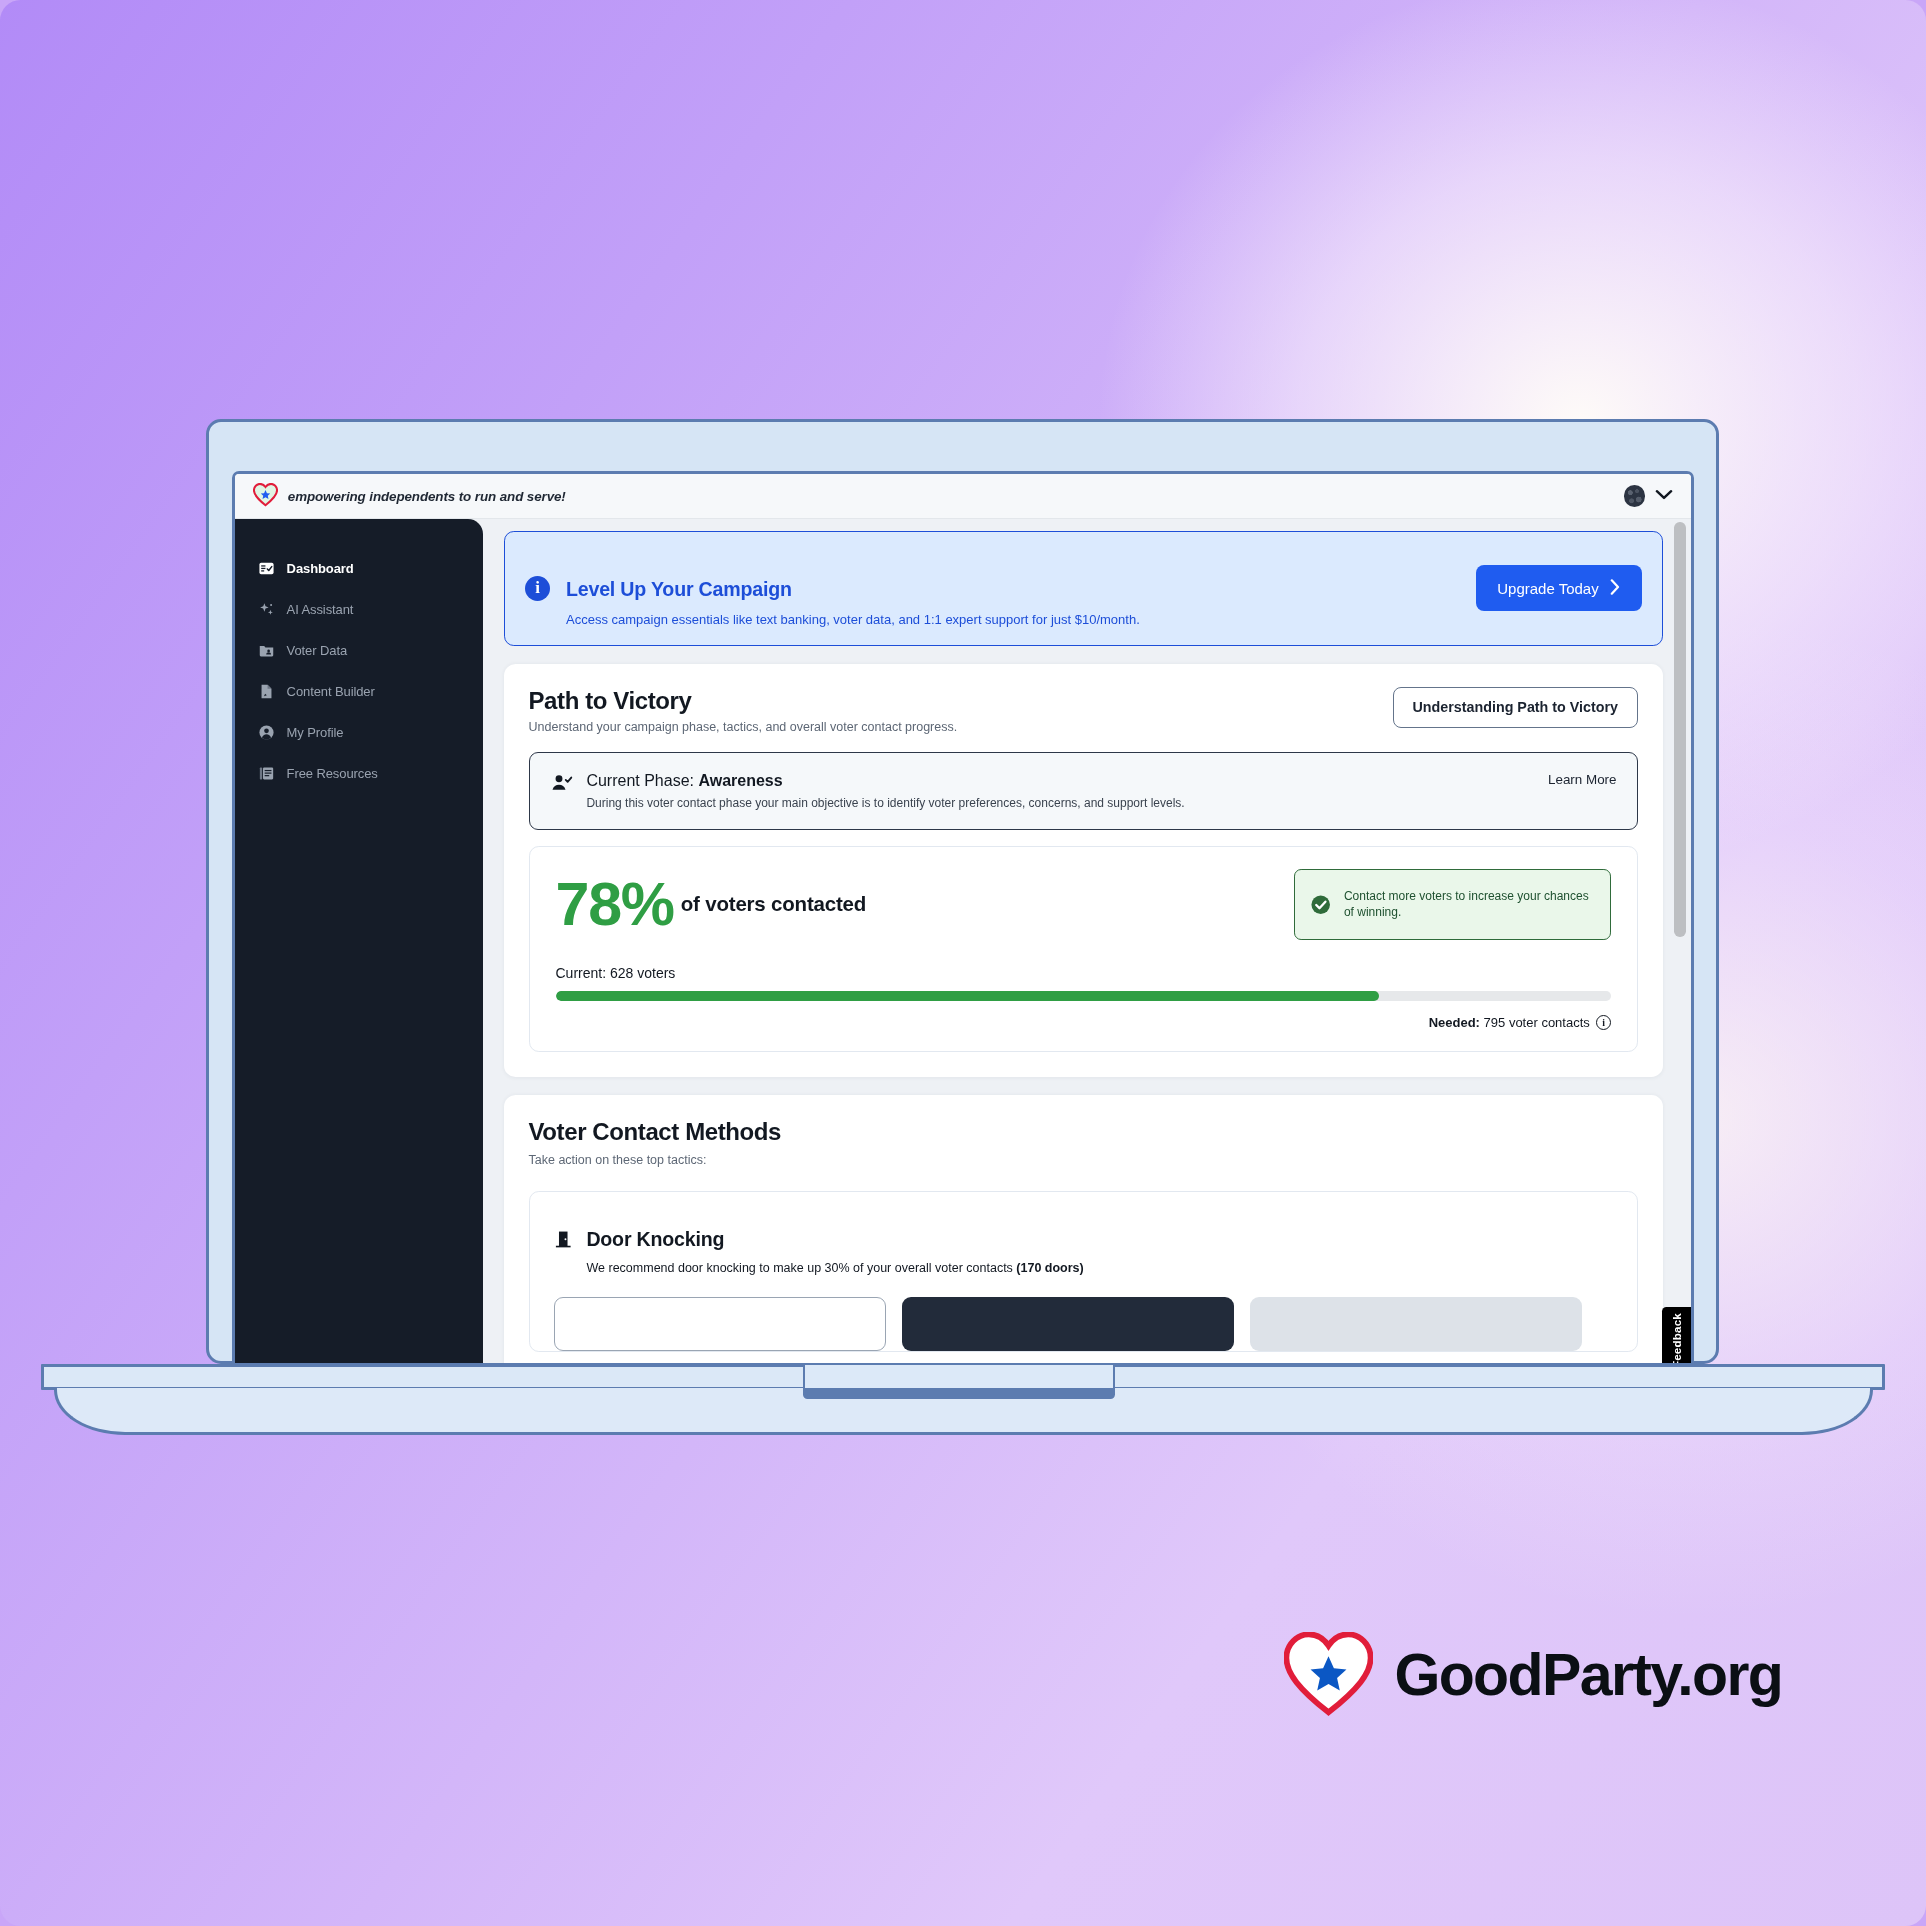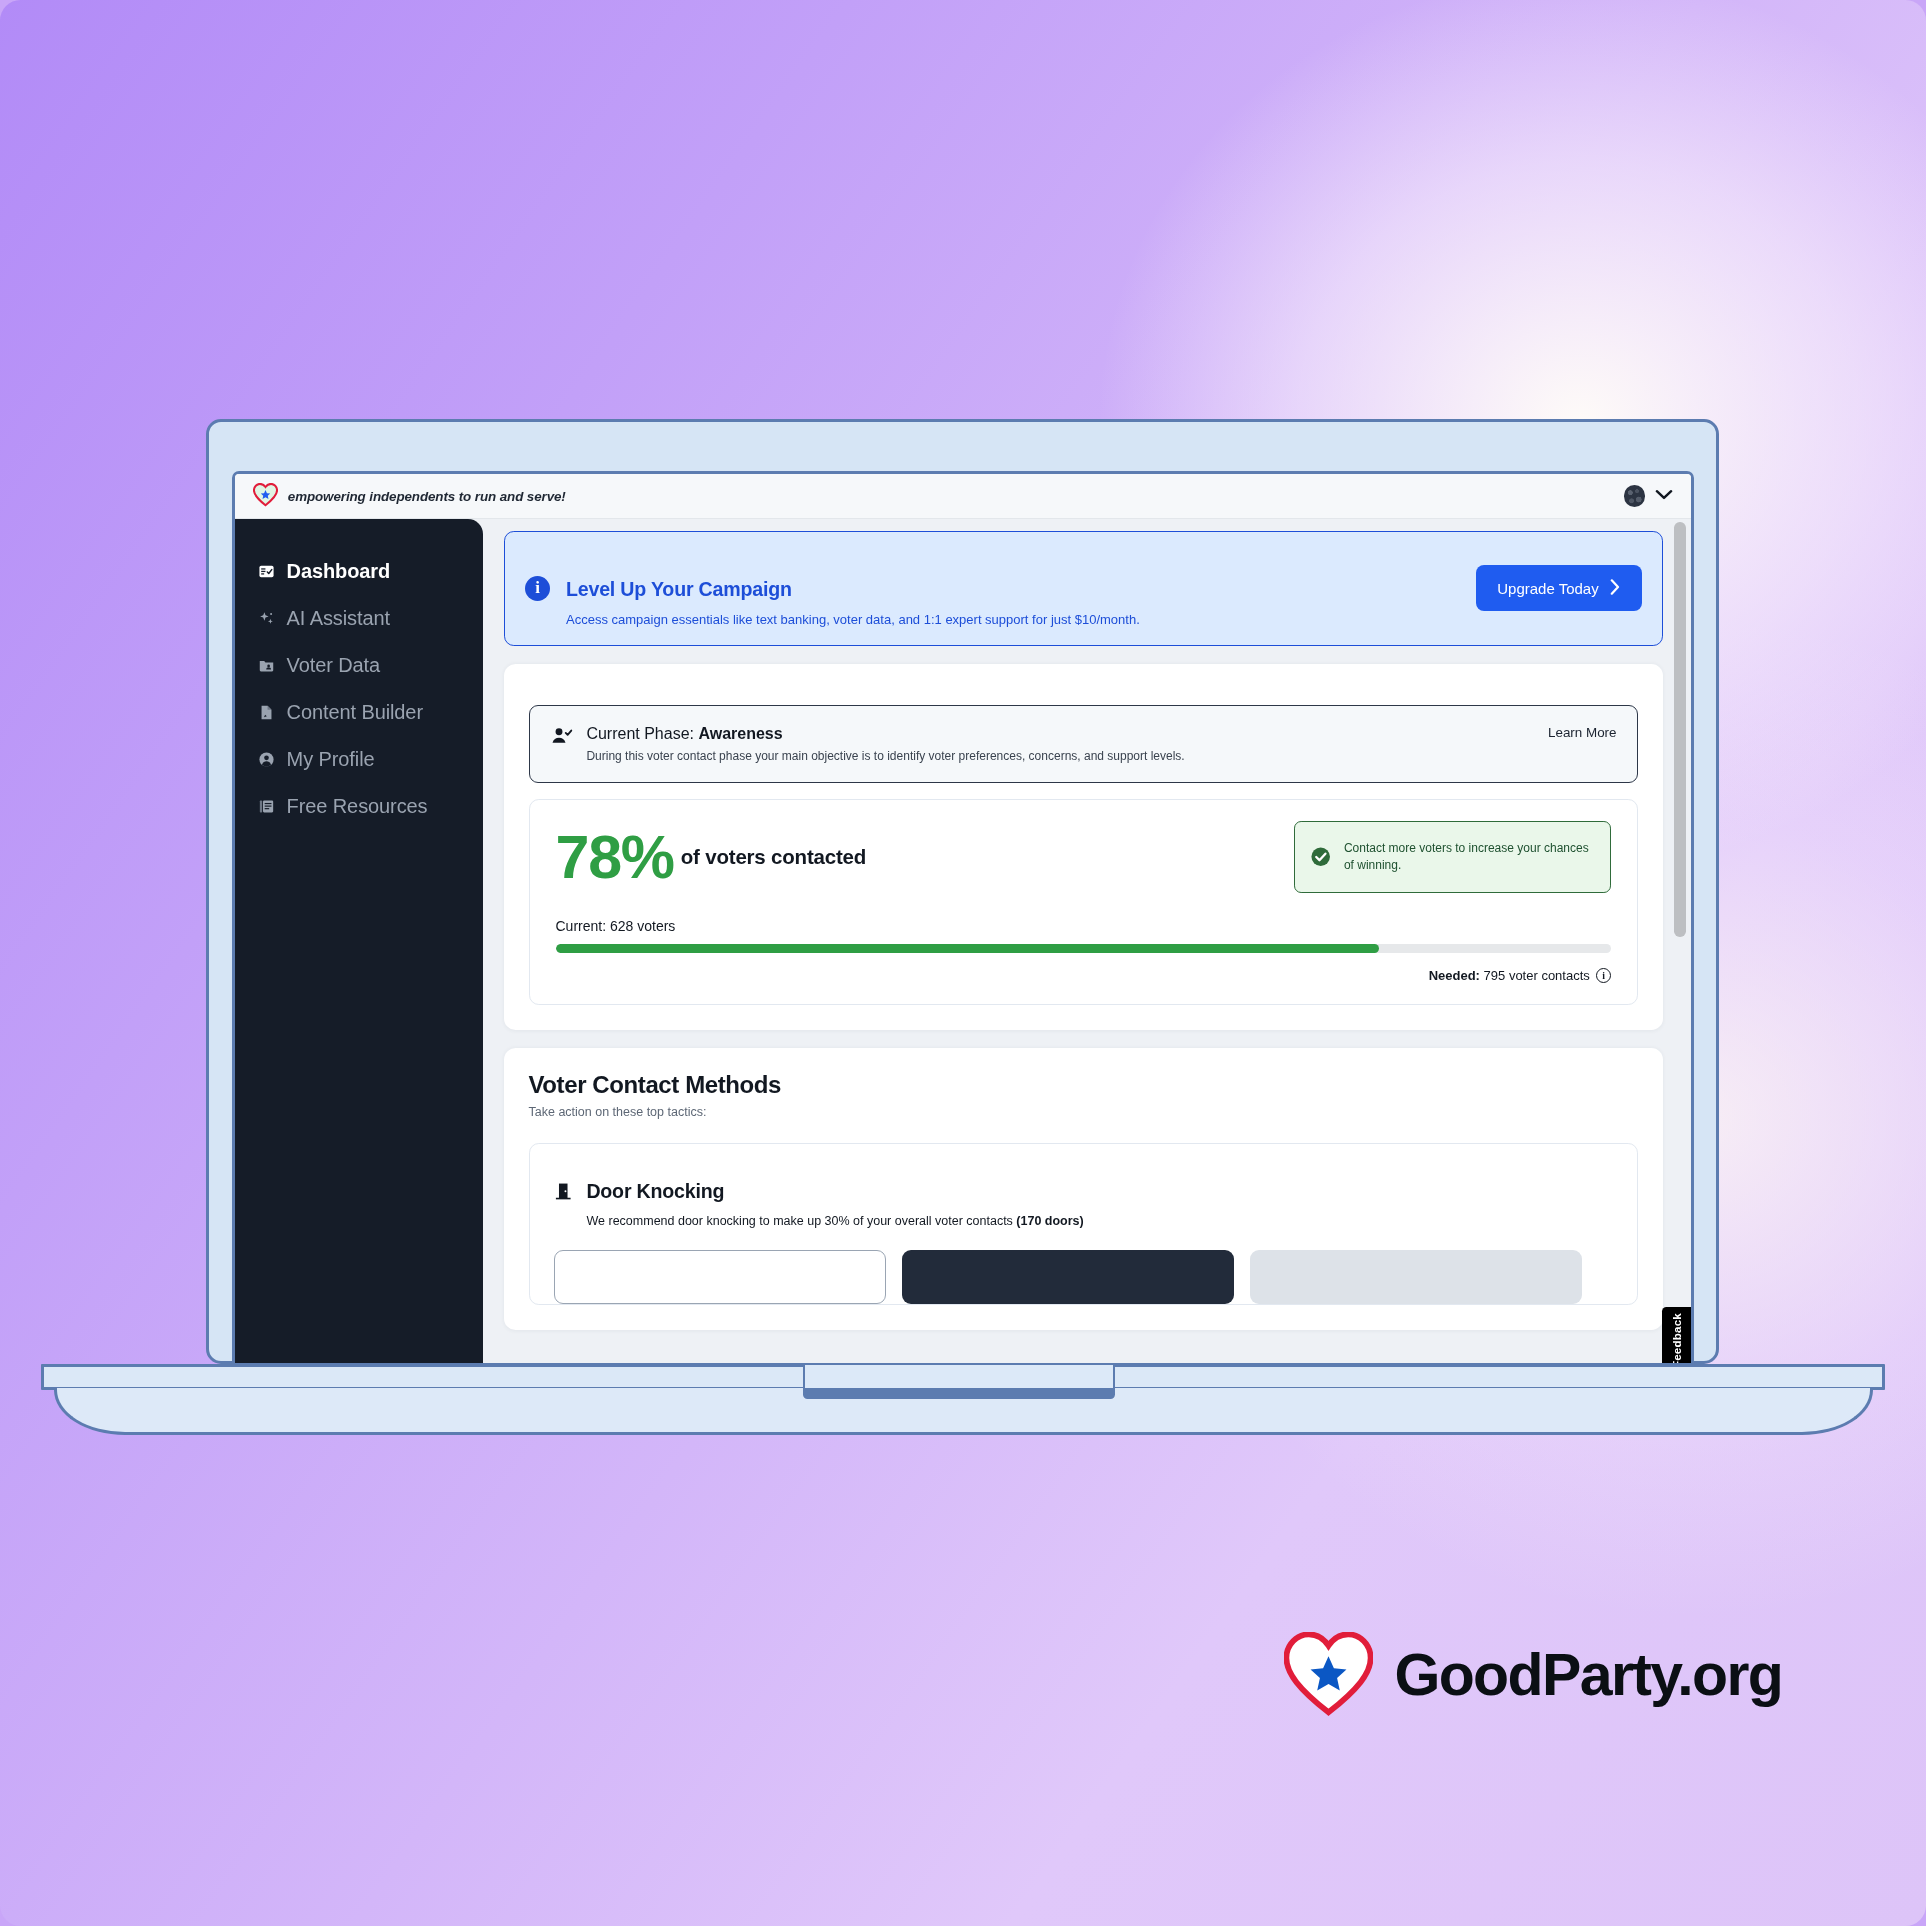--- a/index.html
+++ b/index.html
@@ -103,21 +103,21 @@
   
   .sidebar {
     width: 248px; flex: 0 0 248px;
     background: #151c28;
     border-top-right-radius: 15px;
     padding: 29px 0 0 0;
   }
   .nav-item {
     display: flex; align-items: center; gap: 11.6px;
     padding: 12px 0 12px 23px;
-    color: #9aa3b0; font-size: 20px; font-weight: 500;
+    color: #9aa3b0; font-size: 13px; font-weight: 500;
     letter-spacing: -0.1px;
   }
   .nav-item.active { color: #ffffff; font-weight: 700; }
   .nav-ico { width: 17px; height: 17px; display: inline-flex; align-items: center; justify-content: center; flex: 0 0 17px; }
   .nav-ico svg { width: 100%; height: 100%; display: block; }
 
   
   .main {
     flex: 1; position: relative; padding: 11.6px 28px 0 20.5px;
     overflow: hidden;
@@ -369,20 +369,27 @@
             <span>Upgrade Today</span>
             <span>
               <svg width="9.8" height="16" viewBox="0 0 22 36">
                   <path d="M4 3 L18 18 L4 33" fill="none" stroke="#fff" stroke-width="5" stroke-linecap="round" stroke-linejoin="round"></path>
                 </svg>
             </span>
           </button>
         </section>
 
         <section class="card">
+          <div class="card-head">
+            <div>
+              <div class="card-title">Path to Victory</div>
+              <div class="card-sub">Understand your campaign phase, tactics, and overall voter contact progress.</div>
+            </div>
+            <button class="ghost-btn">Understanding Path to Victory</button>
+          </div>
 
           <div class="phase-box">
             <span class="phase-ico">
               <svg viewBox="0 0 24 24">
                   <circle cx="9.4" cy="7" r="3.6" fill="#121821"></circle>
                   <path d="M2.6 18.4 c0.9-3.5 3.6-5.2 6.8-5.2 s5.9 1.7 6.8 5.2 Z" fill="#121821"></path>
                   <path d="M16.4 8.3 L18.4 10.3 L22.2 5.8" fill="none" stroke="#121821" stroke-width="1.9" stroke-linecap="round" stroke-linejoin="round"></path>
                 </svg>
             </span>
             <div>

